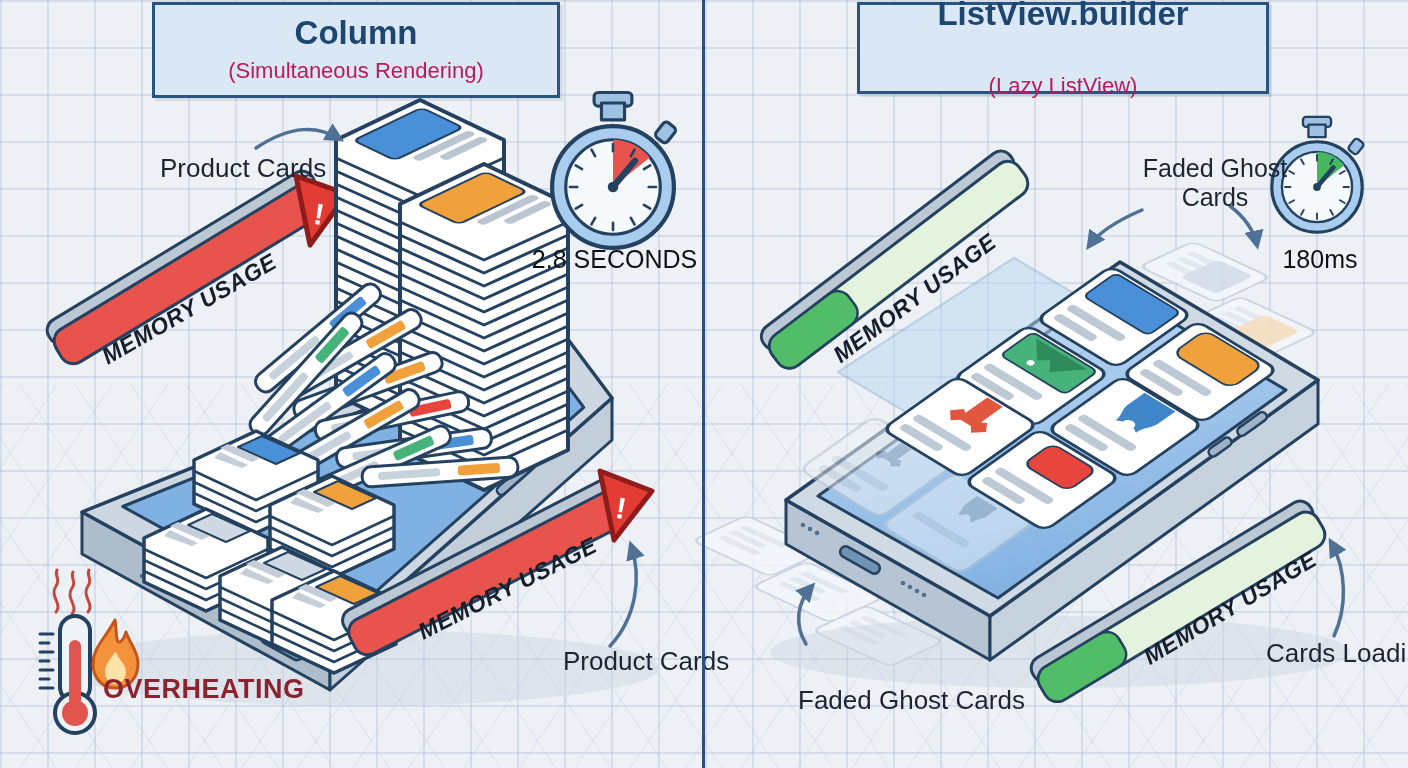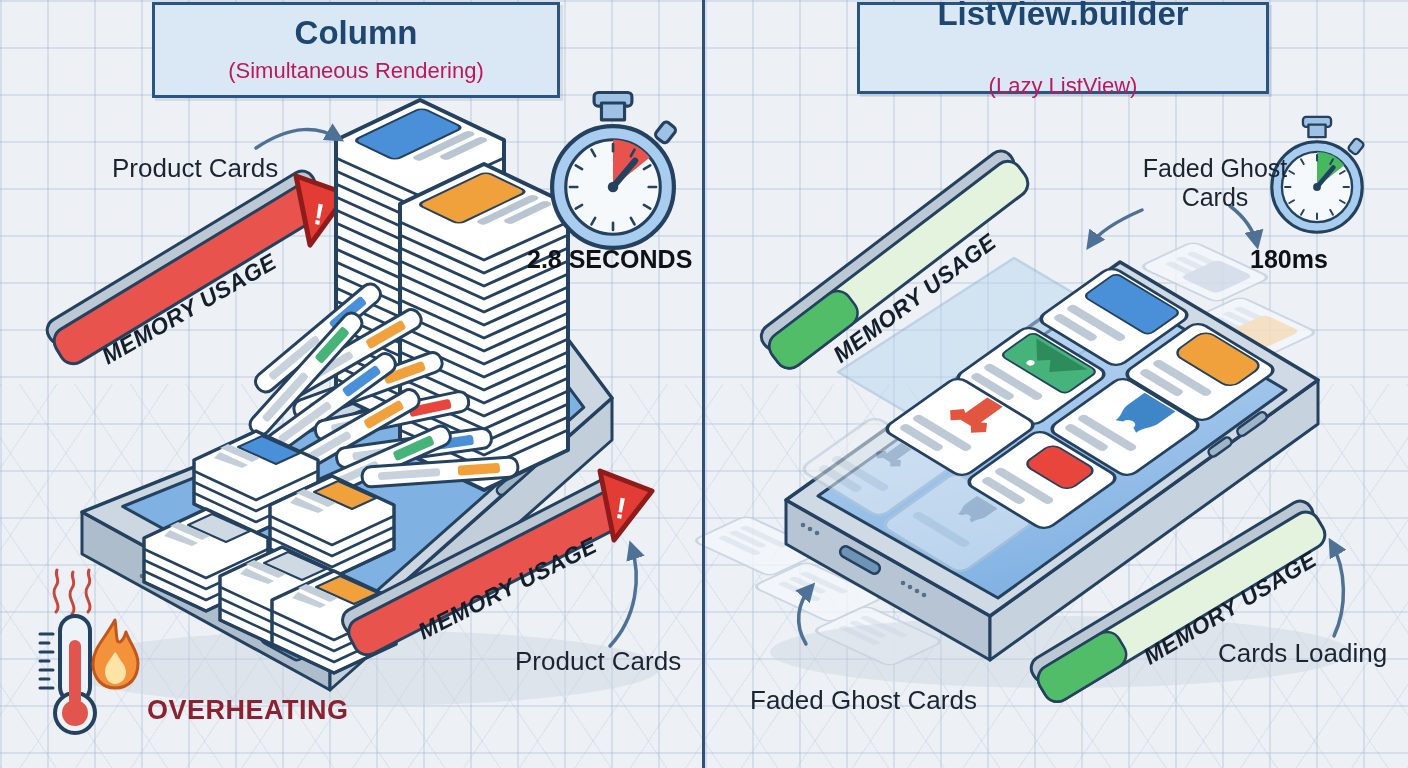--- a/index.html
+++ b/index.html
@@ -23,26 +23,26 @@
 
   .tbox{
     position:absolute;background:#dae8f6;border:3px solid #2a5580;
     box-shadow:3px 3px 0 rgba(44,76,112,0.12);
     display:flex;flex-direction:column;align-items:center;justify-content:center;
     text-align:center;
   }
   .tbox .t1{font-size:33px;font-weight:bold;color:#1d4670;line-height:1.05;}
   .tbox .t2{font-size:22px;color:#be185d;margin-top:8px;}
 
-  .lbl{position:absolute;color:#1b2430;font-size:26px;white-space:nowrap;}
+  .lbl{position:absolute;color:#1b2430;font-size:26px;white-space:nowrap;margin-left:48px;}
   .mu{
     position:absolute;font-weight:700;font-style:italic;font-size:23px;
     letter-spacing:.5px;color:#151f2b;white-space:nowrap;text-align:center;width:180px;
   }
-  .timer{position:absolute;font-weight:bold;font-size:25px;color:#0e1116;text-align:left;}
+  .timer{position:absolute;font-weight:normal;font-size:25px;color:#0e1116;text-align:center;}
   .overheat{position:absolute;font-weight:bold;font-size:27px;color:#8c2130;letter-spacing:.5px;white-space:nowrap;}
   .fg-top{position:absolute;left:1120px;top:154px;width:190px;text-align:center;font-size:25px;color:#1b2430;line-height:1.15;}
 </style>
 </head>
 <body>
 
 <div class="canvas">
   <div class="iso-grid"></div>
 
   <svg class="scene" width="1408" height="768" viewBox="0 0 1408 768">
@@ -372,21 +372,21 @@
   <div class="tbox" style="left:857px;top:2px;width:406px;height:86px;gap:33px;">
     <div class="t1">ListView.builder</div>
     <div class="t2">(Lazy ListView)</div>
   </div>
 
   <div class="lbl" style="left:112px;top:153px;">Product Cards</div>
   <div class="mu" style="left:92px;top:300px;transform:rotate(-30deg);">MEMORY USAGE</div>
   <div class="timer" style="left:527px;top:245px;width:175px;">2.8 SECONDS</div>
   <div class="mu" style="left:410px;top:579px;transform:rotate(-27deg);">MEMORY USAGE</div>
   <div class="lbl" style="left:515px;top:646px;">Product Cards</div>
-  <div class="overheat" style="left:103px;top:695px;margin-left:44px;">OVERHEATING</div>
+  <div class="overheat" style="left:103px;top:674px;">OVERHEATING</div>
 
   <div class="fg-top">
     <span style="display:block;">Faded Ghost</span>
     <span style="display:block;">Cards</span>
   </div>
   <div class="mu" style="left:818px;top:290px;transform:rotate(-37deg);">MEMORY USAGE</div>
   <div class="timer" style="left:1250px;top:245px;width:140px;">180ms</div>
   <div class="mu" style="left:1133px;top:599px;transform:rotate(-31deg);">MEMORY USAGE</div>
   <div class="lbl" style="left:750px;top:685px;">Faded Ghost Cards</div>
   <div class="lbl" style="left:1218px;top:638px;">Cards Loading</div>

